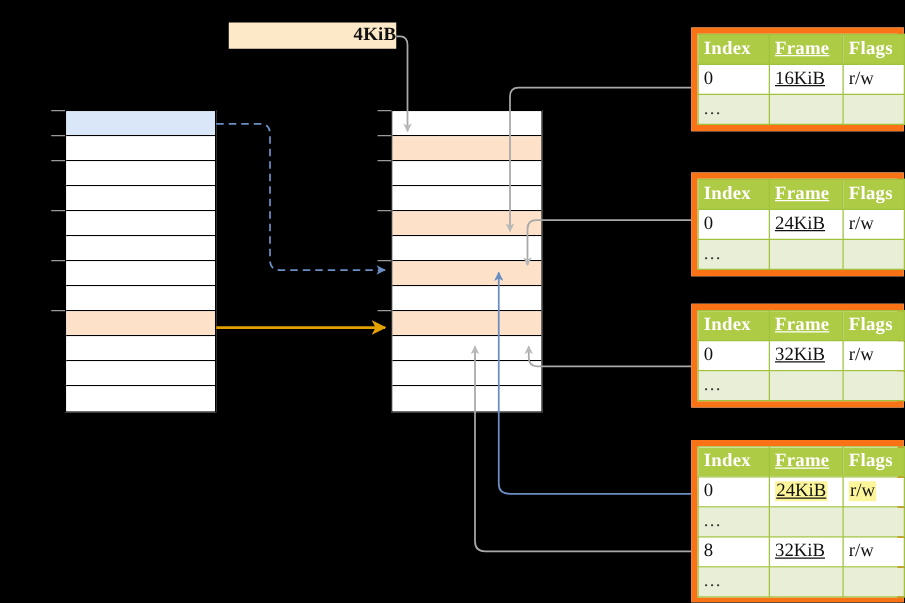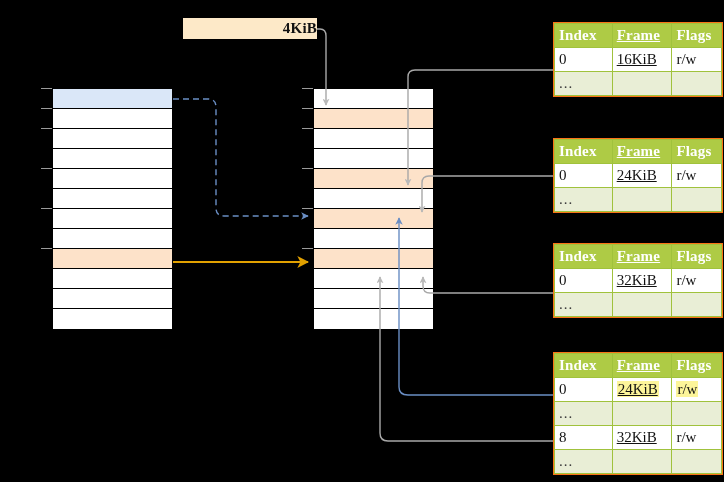--- a/index.html
+++ b/index.html
@@ -64,21 +64,21 @@
     width: 11px;
     height: 0;
     border-top: 1px solid #9a9a9a;
   }
 
   
   .pt {
     position: absolute;
     left: 553px;
     width: 170px;
-    border: 1px solid #f97316;
+    border: 5px solid #f97316;
     border-collapse: collapse;
     box-sizing: border-box;
     background: #ffffff;
   }
   .pt table {
     border-collapse: collapse;
     width: 100%;
     table-layout: fixed;
   }
   .pt th, .pt td {

